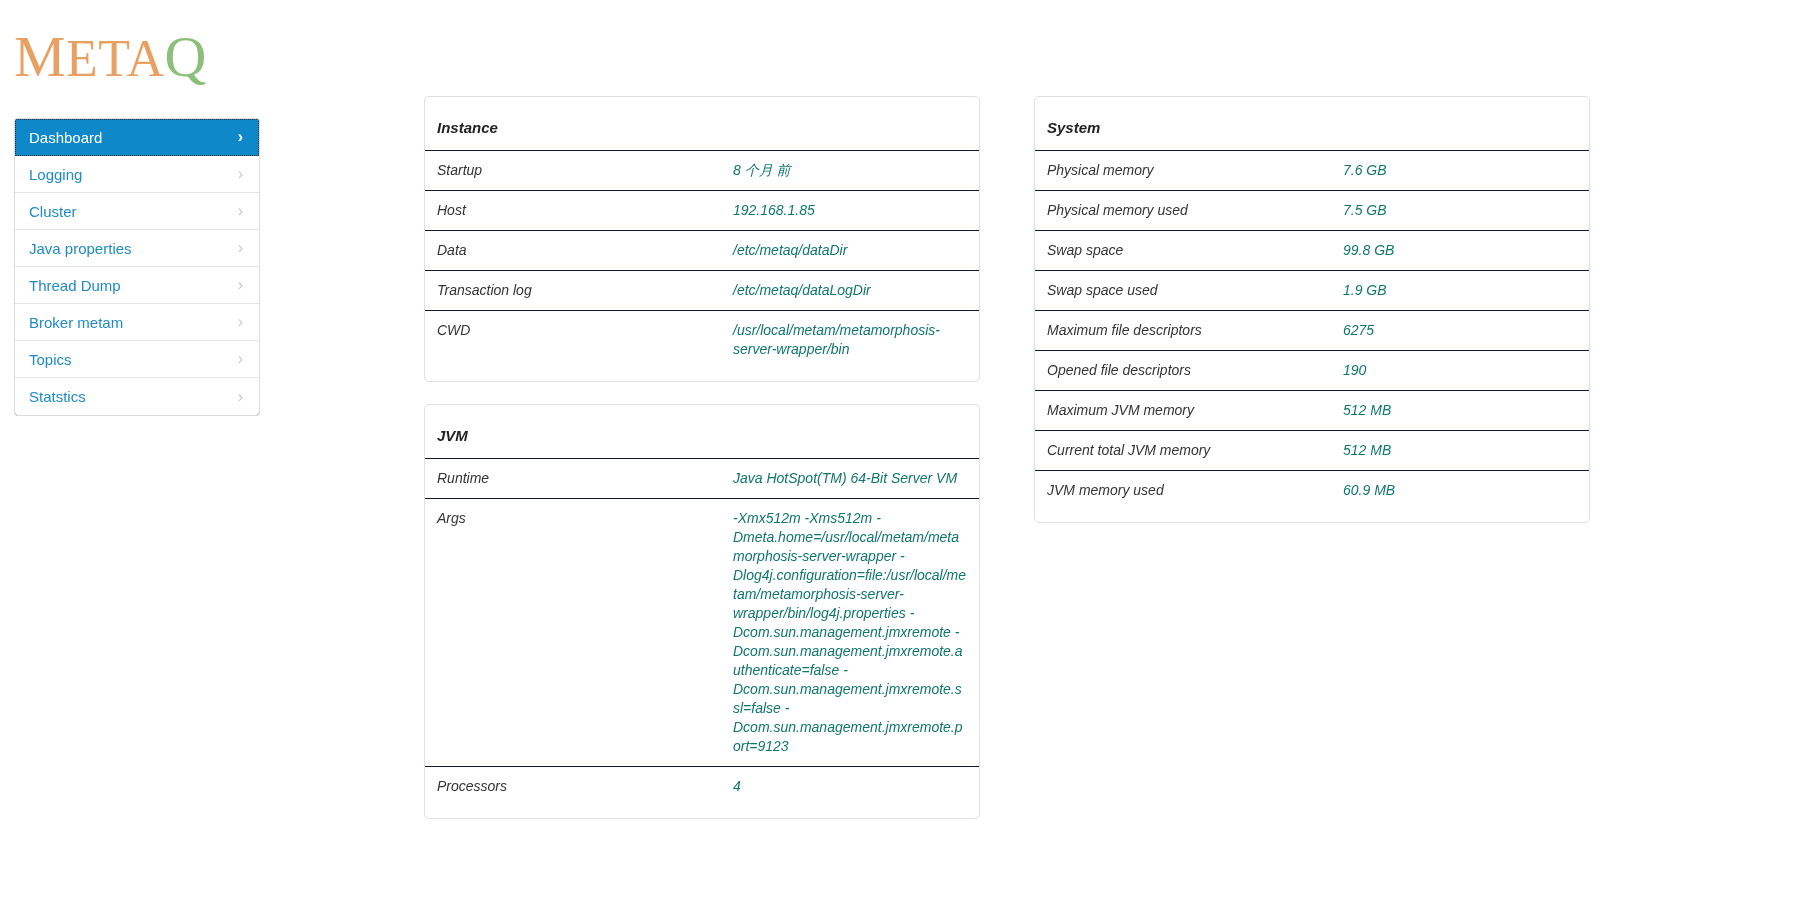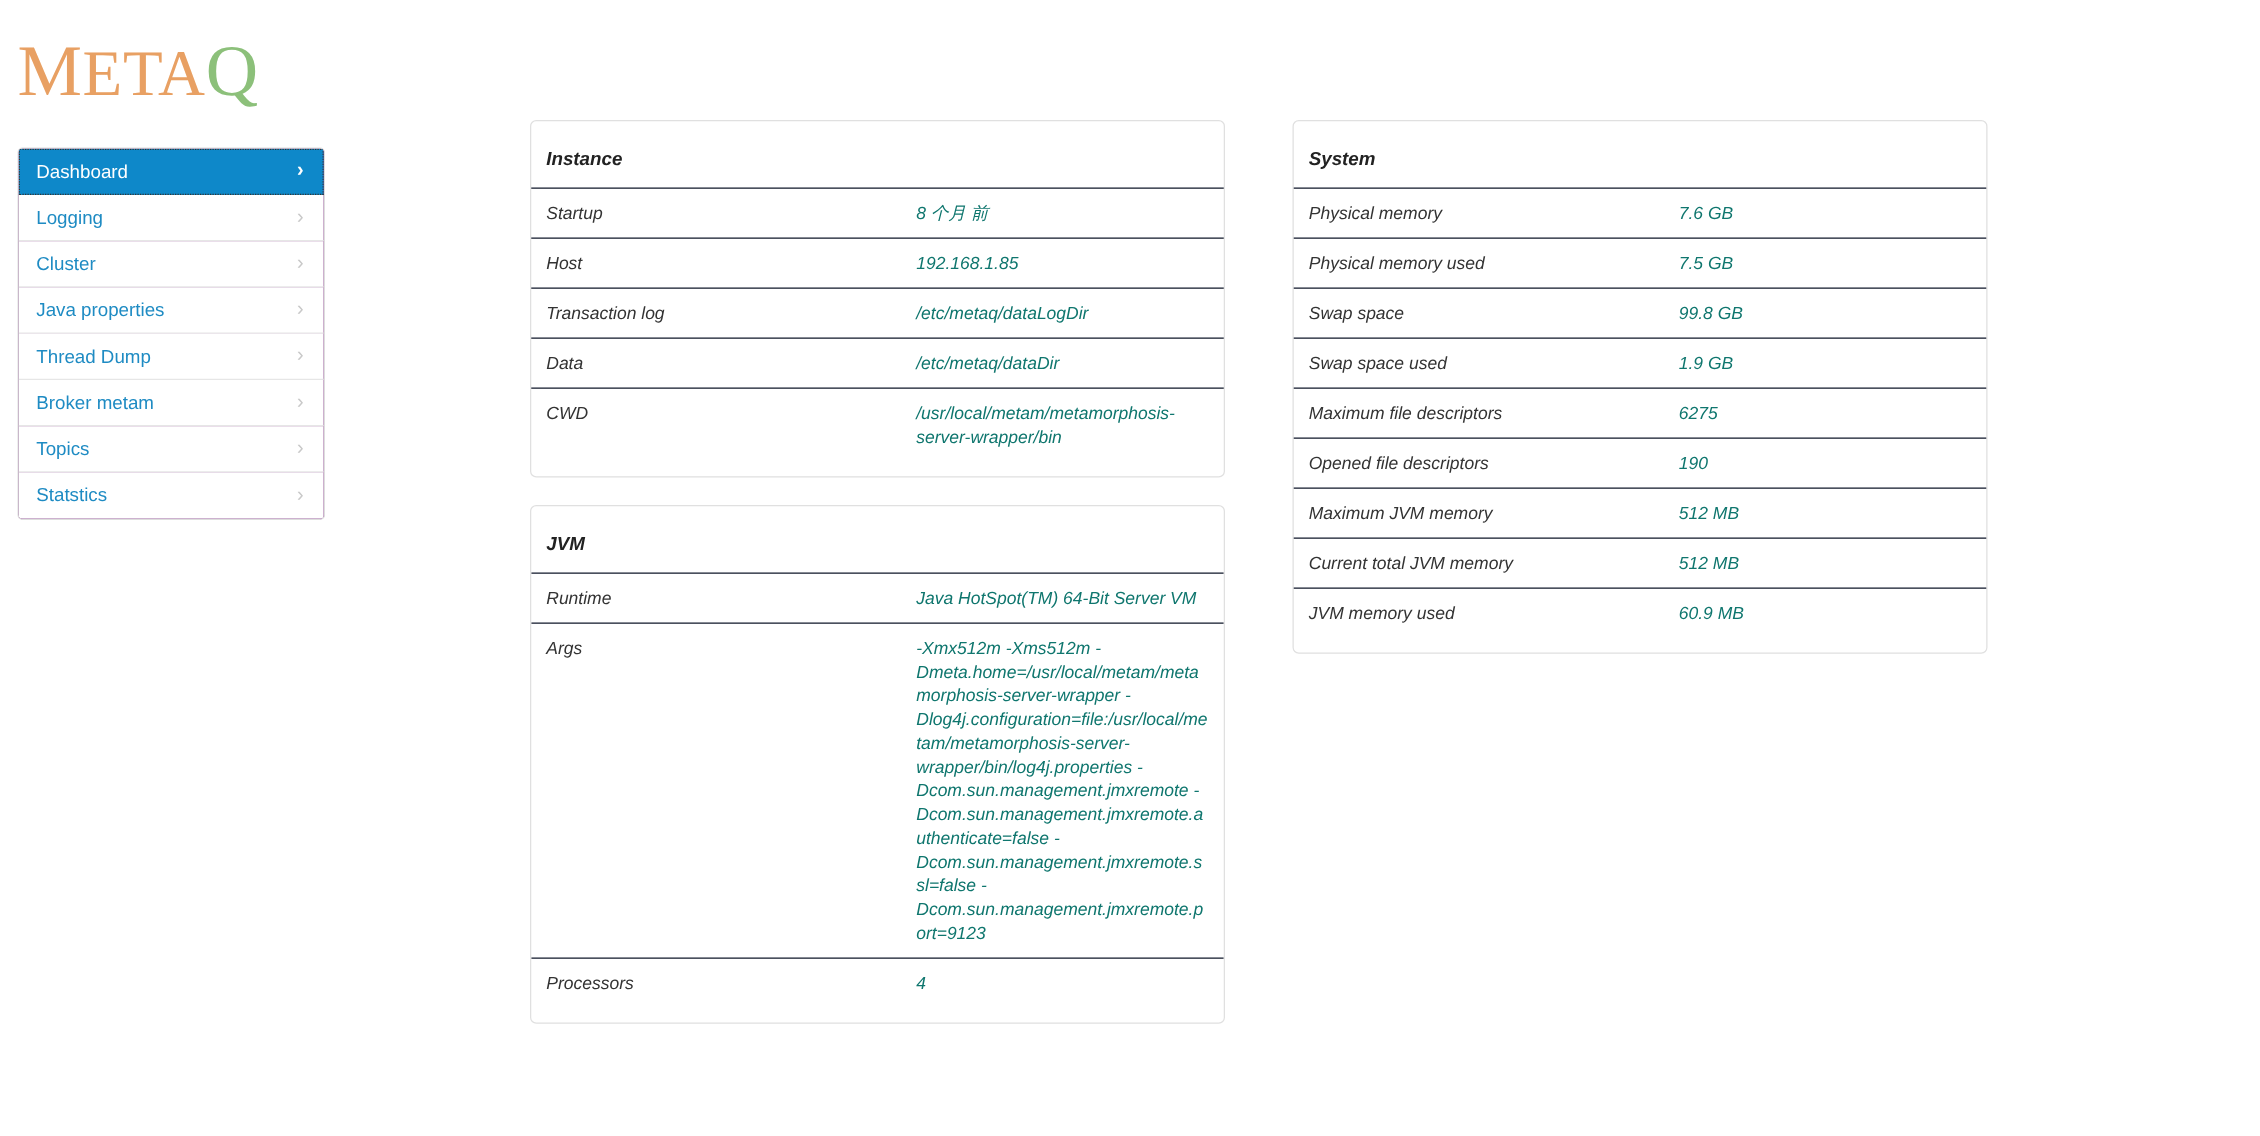--- a/index.html
+++ b/index.html
@@ -153,26 +153,26 @@
         <div class="rows" id="rows-instance">
             <div class="row">
               <div class="k">Startup</div>
               <div class="v">8 个月 前</div>
             </div>
             <div class="row">
               <div class="k">Host</div>
               <div class="v">192.168.1.85</div>
             </div>
             <div class="row">
+              <div class="k">Data</div>
+              <div class="v">/etc/metaq/dataDir</div>
+            </div>
+            <div class="row">
               <div class="k">Transaction log</div>
               <div class="v">/etc/metaq/dataLogDir</div>
-            </div>
-            <div class="row">
-              <div class="k">Data</div>
-              <div class="v">/etc/metaq/dataDir</div>
             </div>
             <div class="row">
               <div class="k">CWD</div>
               <div class="v">/usr/local/metam/metamorphosis-server-wrapper/bin</div>
             </div>
           </div>
       </section>
 
       <section class="card clipbottom">
         <div class="card-title">JVM</div>

